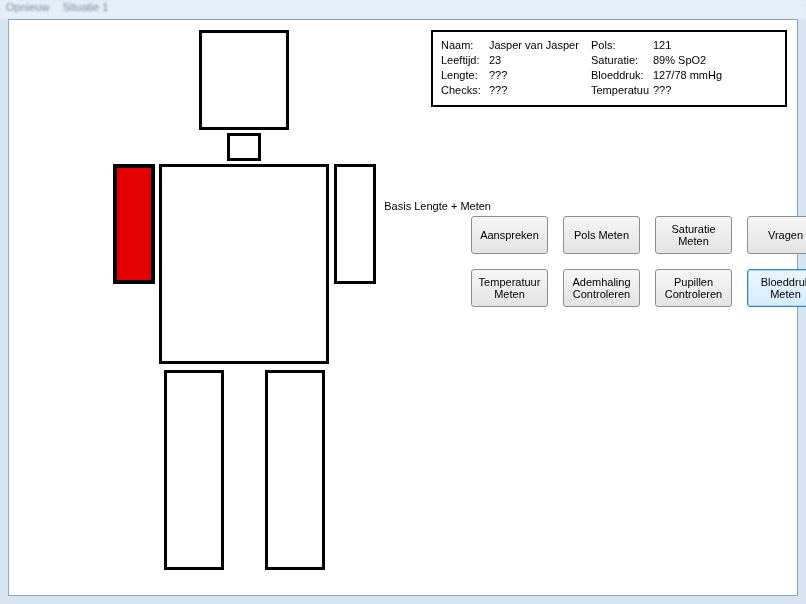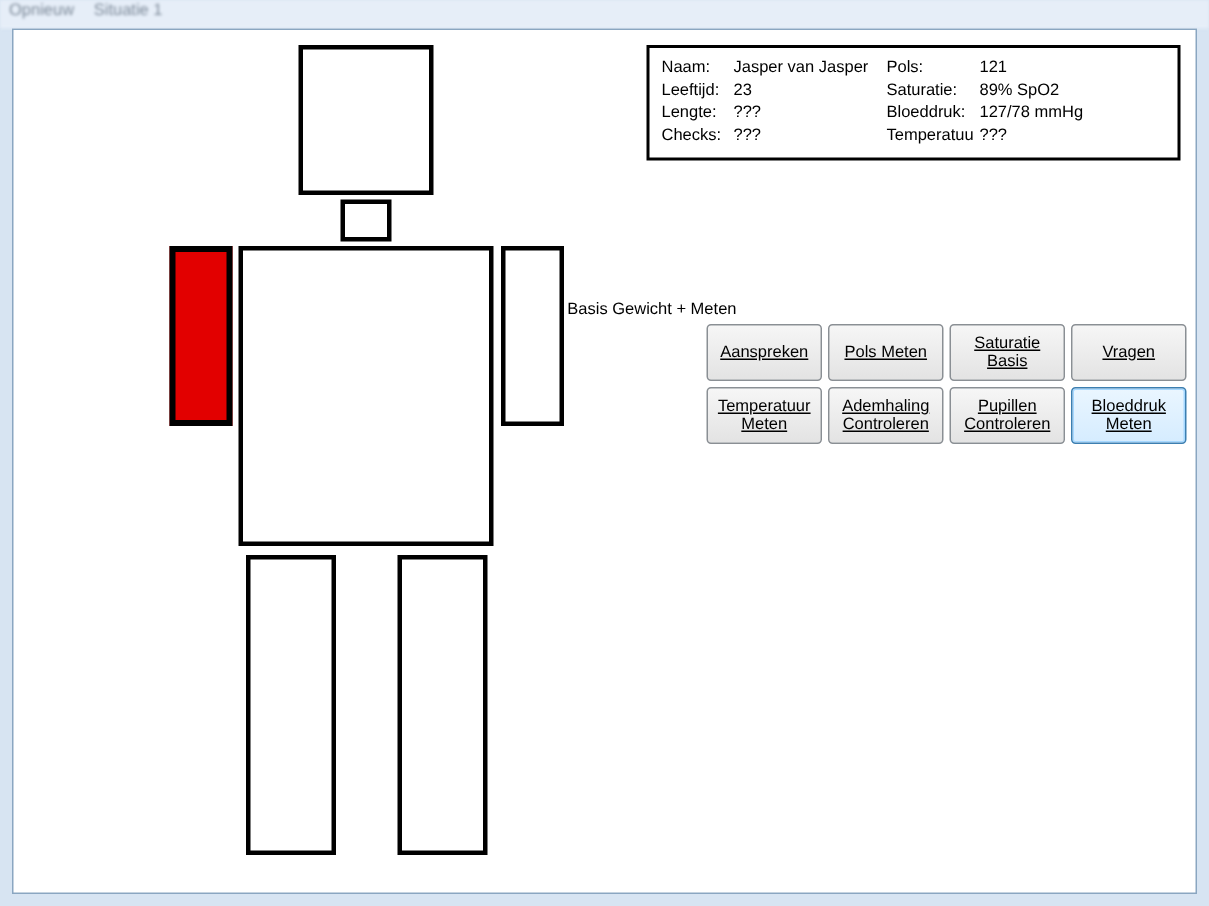--- a/index.html
+++ b/index.html
@@ -58,22 +58,21 @@
     font-size: 11px;
   }
   .button-grid {
     position: absolute;
     right: 10px;
     top: 196px;
     width: 316px;
     display: grid;
     grid-template-columns: repeat(4, 77px);
     grid-auto-rows: 38px;
-    gap: 4px;
-    text-decoration: underline;
+    gap: 15px;
   }
   .btn {
     border: 1px solid #8a8f94;
     border-radius: 3px;
     background: linear-gradient(#f6f6f6, #e3e3e3);
     font-size: 11px;
     text-align: center;
     line-height: 12px;
     padding: 0 2px;
     display: flex;
@@ -138,26 +137,26 @@
       <div>Bloeddruk:</div>
       <div>127/78 mmHg</div>
 
       <div>Checks:</div>
       <div>???</div>
       <div style="width:58px">Temperatuur:</div>
       <div>???</div>
     </div>
   </div>
 
-  <div class="section-label">Basis Gewicht + Meten</div>
+  <div class="section-label">Basis Lengte + Meten</div>
 
   <div class="button-grid">
     <div class="btn">Aanspreken</div>
     <div class="btn">Pols Meten</div>
-    <div class="btn">Saturatie Basis</div>
+    <div class="btn">Saturatie Meten</div>
     <div class="btn">Vragen</div>
     <div class="btn">Temperatuur Meten</div>
     <div class="btn">Ademhaling Controleren</div>
     <div class="btn">Pupillen Controleren</div>
     <div class="btn selected">Bloeddruk Meten</div>
   </div>
 
   <div class="figure">
     <div class="part head"></div>
     <div class="part neck"></div>

